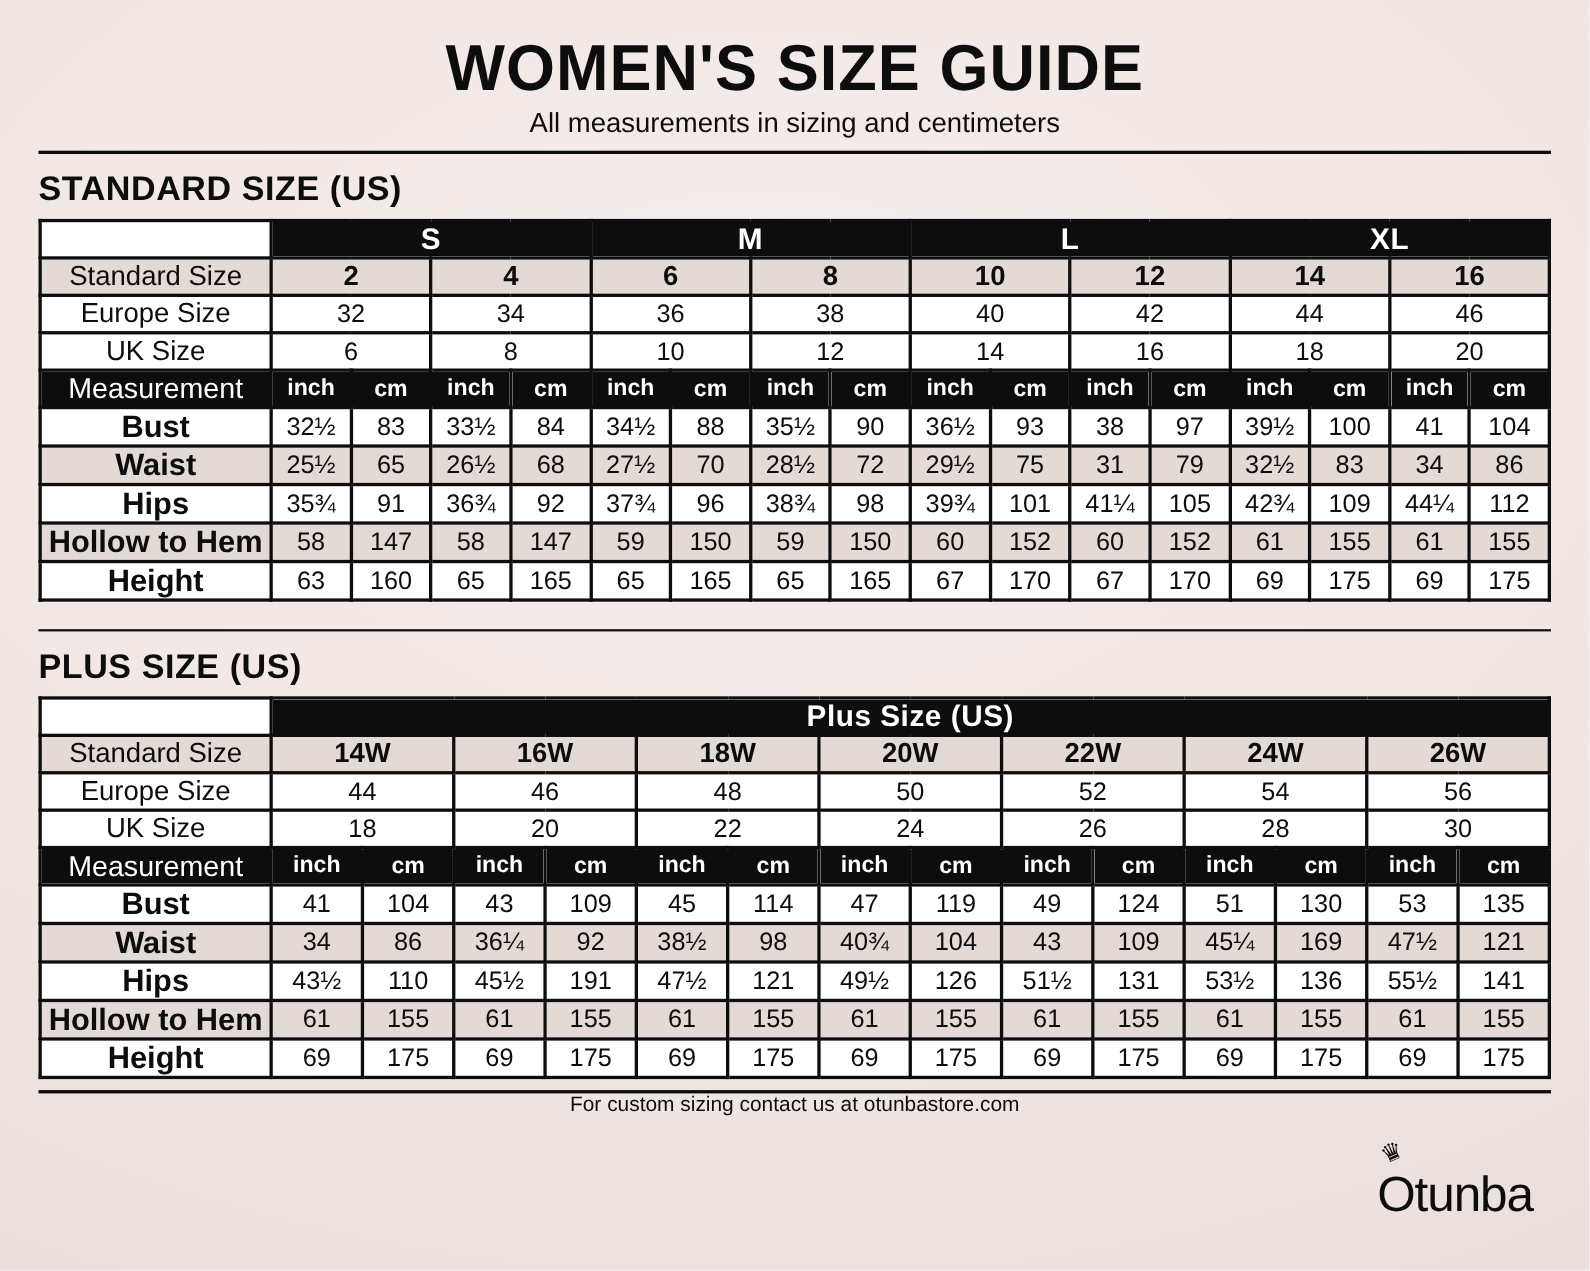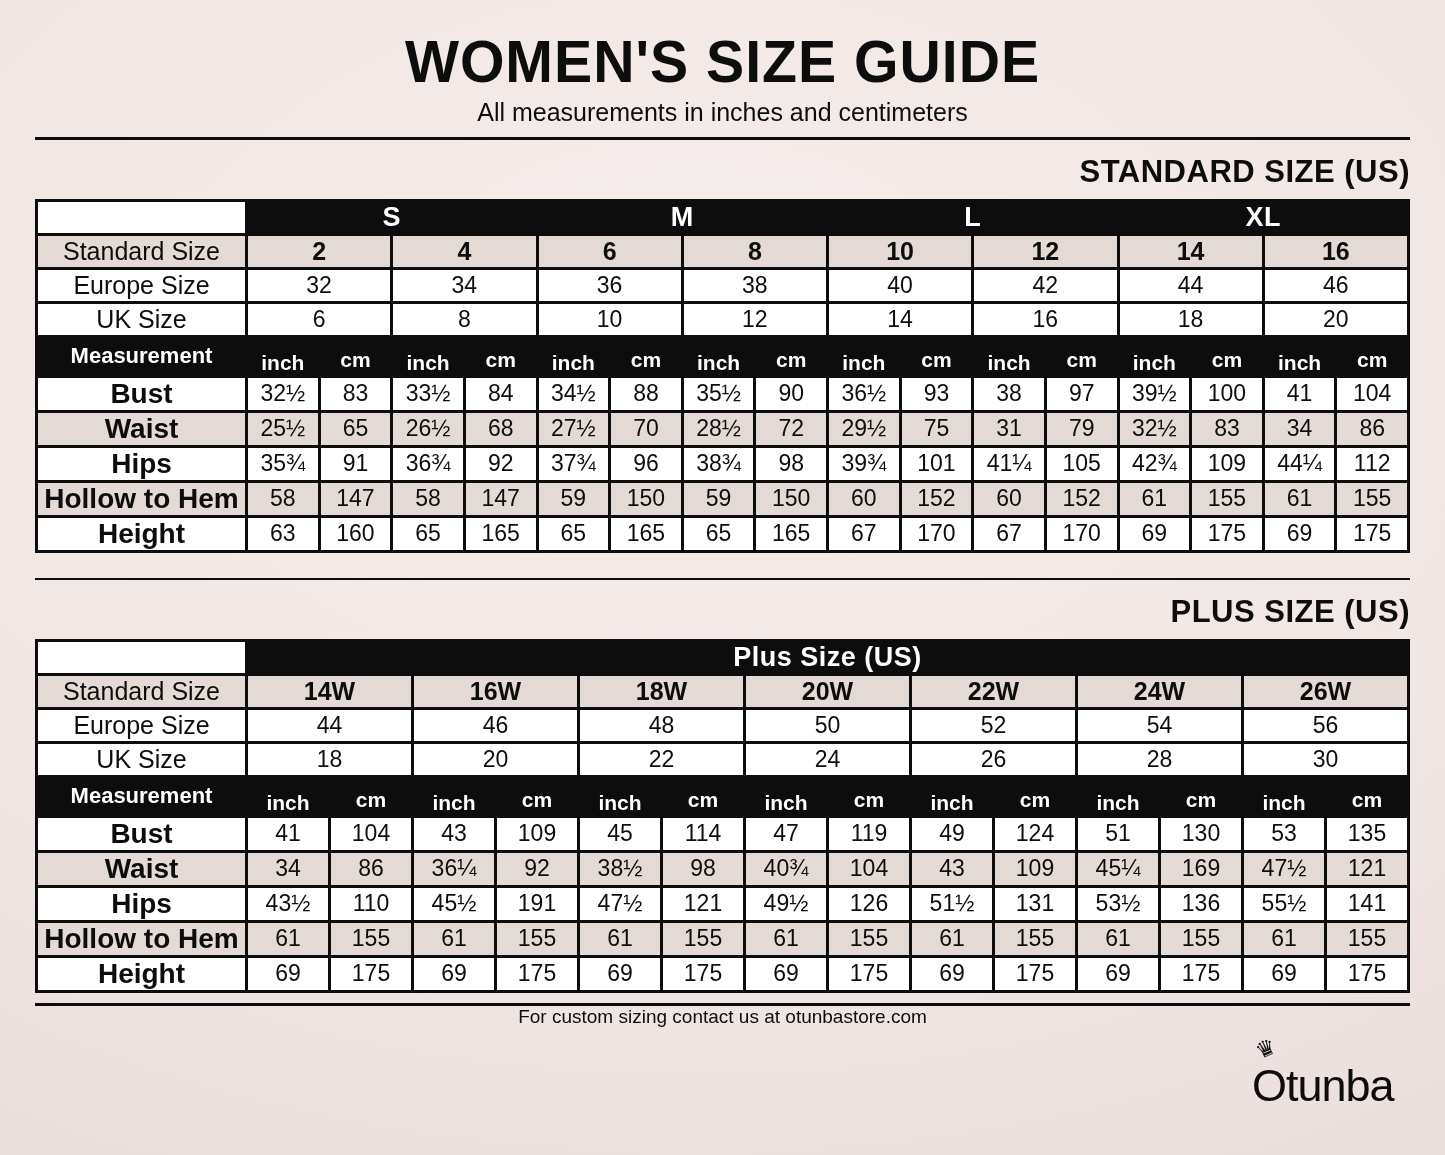--- a/index.html
+++ b/index.html
@@ -26,21 +26,21 @@
     transform:scaleX(0.97);transform-origin:center;
     line-height:1.1;
   }
   .subtitle{text-align:center;font-size:25px;margin-top:3px;}
 
   .rule{height:3px;background:var(--ink);margin:10px 35px 0;}
   .rule.thin{height:2px;margin-top:25px;}
 
   h2.section{
     margin:14px 35px 9px;
-    font-size:31px;font-weight:bold;letter-spacing:.5px;text-align:right;
+    font-size:31px;font-weight:bold;letter-spacing:.5px;
   }
 
   table.size-table{
     width:1375px;margin:0 35px;
     border-collapse:collapse;table-layout:fixed;
     background:var(--row-white);
     border:3px solid var(--ink);
   }
   .size-table td{
     border:3px solid var(--ink);
@@ -48,24 +48,24 @@
     text-align:center;vertical-align:middle;
     font-size:23px;
     padding:0;white-space:nowrap;overflow:hidden;
   }
   .size-table tr.black td{background:var(--ink);color:var(--header-text);}
   .size-table tr.black td.corner{background:var(--row-white);}
   .size-table tr.alt td{background:var(--row-alt);}
   td.ghead{font-size:27px;font-weight:bold;letter-spacing:.5px;}
   td.rlabel{font-size:25px;}
   td.mlabel{font-size:28px;font-weight:bold;}
-  td.measurement-label{font-size:22px;font-weight:bold;}
+  td.measurement-label{font-size:26px;font-weight:normal;}
   td.sizeval{font-size:25px;font-weight:bold;}
   td.unit{font-size:21px;font-weight:bold;}
-  td.unit-inch{vertical-align:top;padding-top:13px;}
+  td.unit-inch{vertical-align:top;padding-top:3px;}
   td.unit-cm{vertical-align:bottom;padding-bottom:3px;}
 
   .footer-note{text-align:center;font-size:19px;}
 
   .logo{position:absolute;left:1252px;top:1050px;width:160px;height:60px;}
   .logo .crown{
     position:absolute;left:4px;top:-12px;
     font-family:"DejaVu Sans",sans-serif;
     font-size:22px;line-height:1;
     transform:rotate(-24deg);
@@ -75,21 +75,21 @@
     font-size:45px;font-weight:normal;letter-spacing:-1px;
   }
 </style>
 </head>
 <body>
 
 <div class="page">
 
   <header>
     <h1 class="title">WOMEN'S SIZE GUIDE</h1>
-    <div class="subtitle">All measurements in inches and centimeters</div>
+    <div class="subtitle">All measurements in sizing and centimeters</div>
   </header>
 
   <div class="rule"></div>
 
   <h2 class="section">STANDARD SIZE (US)</h2>
   <table class="size-table" id="standard-table">
       <colgroup>
         <col style="width: 210px;">
         <col>
         <col>

